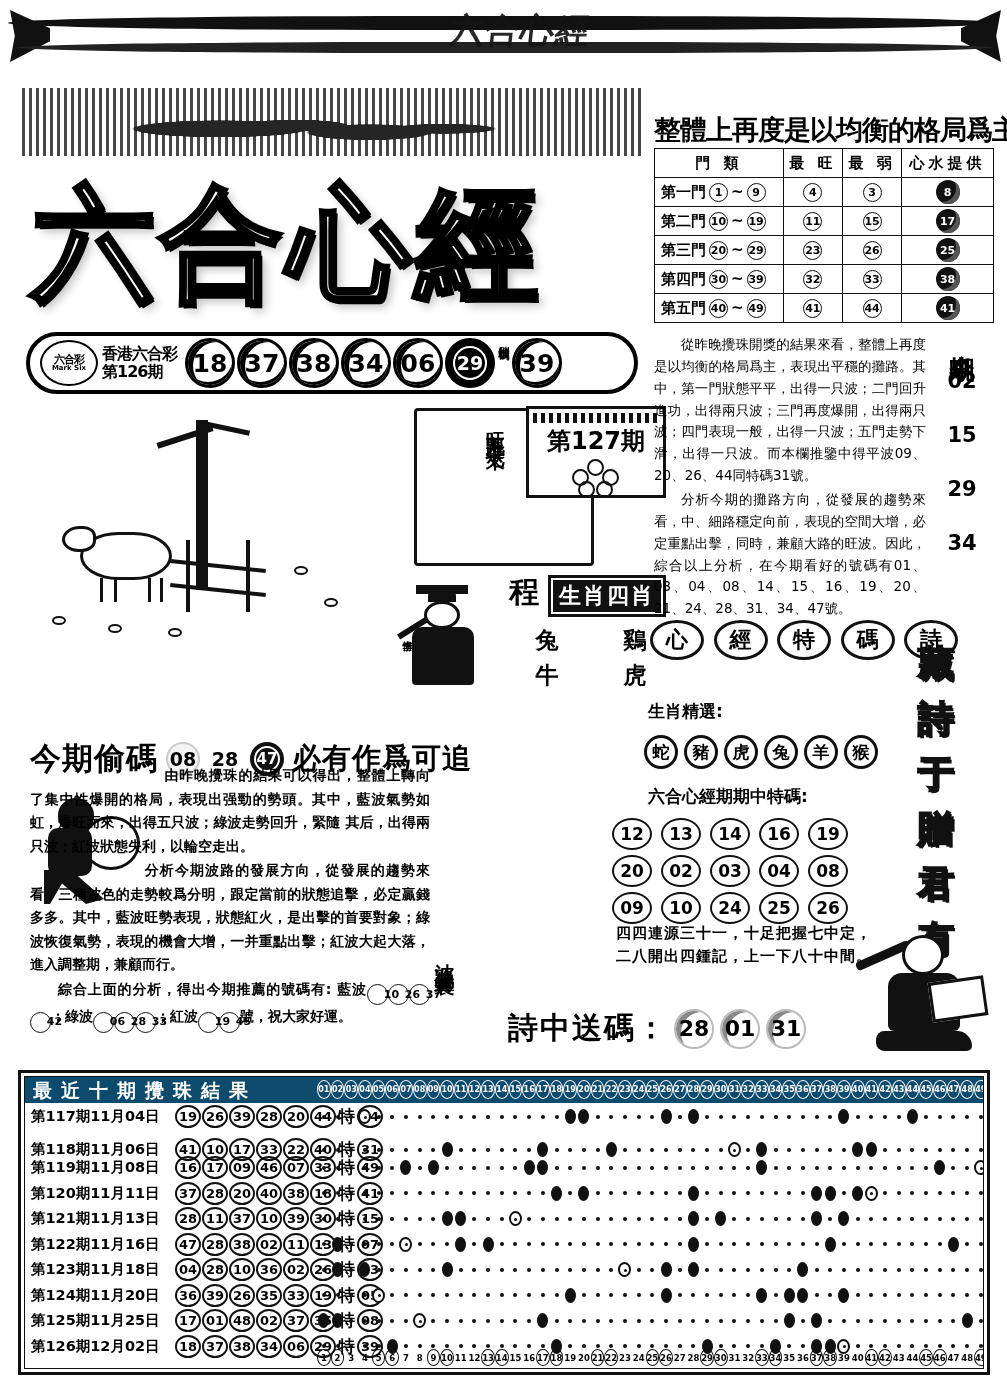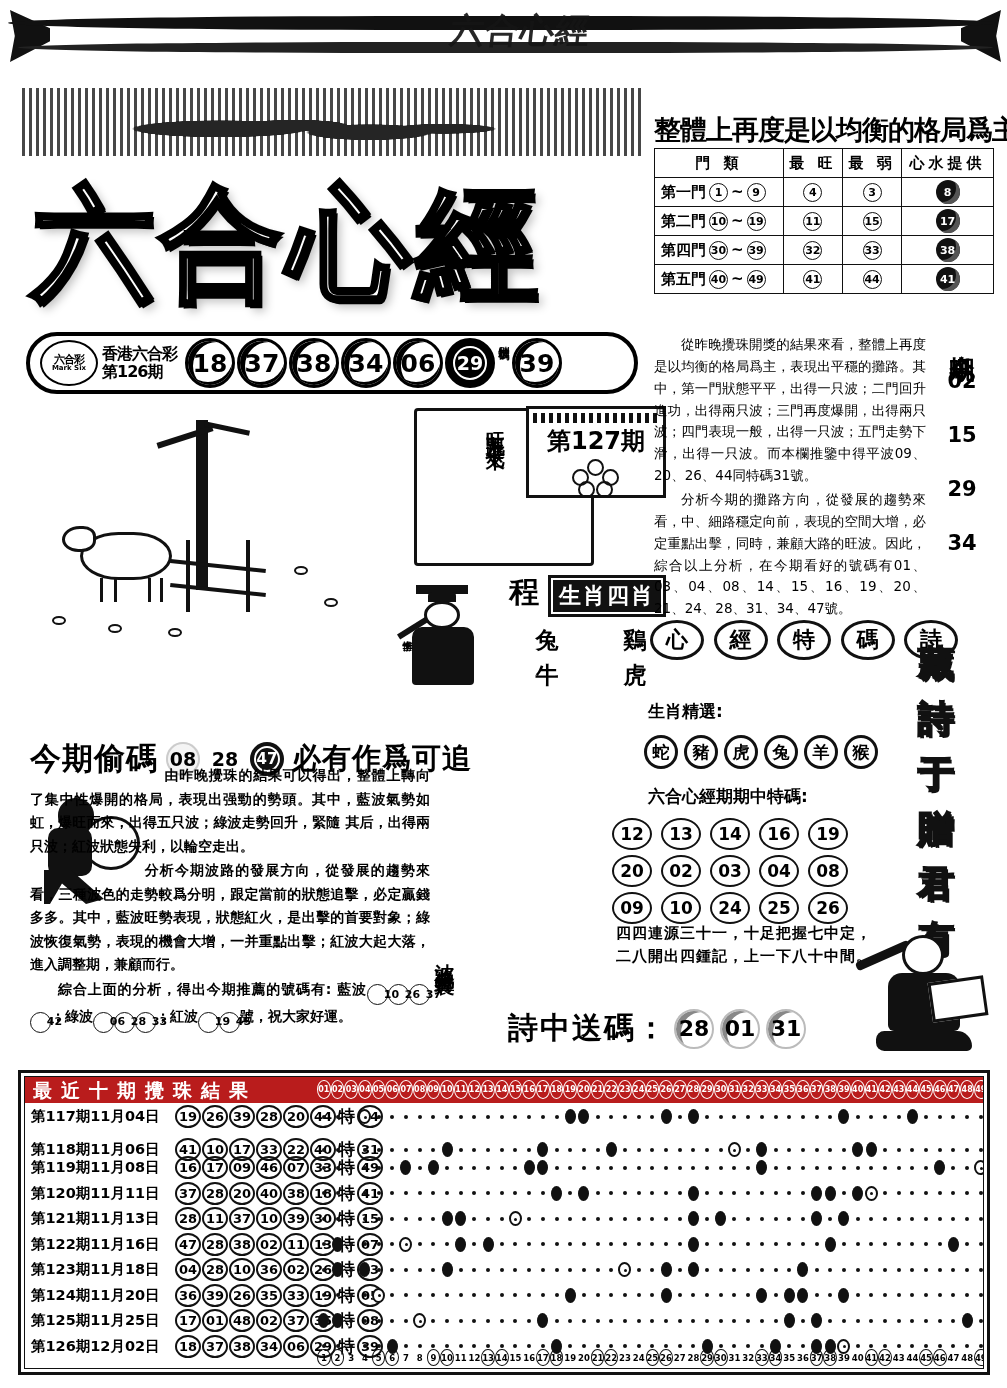--- a/index.html
+++ b/index.html
@@ -228,21 +228,21 @@
   .inlnum{display:inline-flex;align-items:center;justify-content:center;width:21px;height:21px;
      border:1.5px solid #111;border-radius:50%;font-size:11px;font-weight:bold;vertical-align:-4px;}
   .bolang{position:absolute; left:432px; top:948px; writing-mode:vertical-rl;
      font-size:20px; font-weight:bold; letter-spacing:4px;
      font-family:"DejaVu Serif","Liberation Serif",serif;}
 
   
   .bottom{position:absolute; left:18px; top:1070px; width:972px; height:305px;
      border:3px solid #111; background:#fff; padding:3px;}
   .bottom-inner{border:1px solid #111; width:100%; height:100%; position:relative; overflow:hidden;}
-  .bhead{position:absolute;left:0;top:0;height:26px;width:100%;background:#b91c1c;}
+  .bhead{position:absolute;left:0;top:0;height:26px;width:100%;background:#0c4a6e;}
   .bhead .ttl{position:absolute;left:8px;top:1px;color:#fff;font-size:19px;font-weight:bold;
      letter-spacing:9px;font-family:"DejaVu Serif","Liberation Serif",serif;}
   .bhead .nums{position:absolute;left:292px;top:3px;display:flex;gap:0px;}
   .bhead .nums b{display:flex;align-items:center;justify-content:center;width:13.7px;height:19px;
      border:1px solid #fff;border-radius:50%;color:#fff;font-size:8px;font-weight:bold;}
   .brow{position:absolute;left:0;height:25.5px;width:100%;}
   .brow .lbl{position:absolute;left:6px;top:3px;font-size:14.5px;font-weight:bold;white-space:nowrap;
      font-family:"DejaVu Sans","Liberation Sans",sans-serif;}
   .brow .rb{position:absolute;top:1px;display:flex;gap:1px;left:150px;align-items:center;}
   .rb .c{width:26px;height:23px;border:2px solid #111;border-radius:50%;
@@ -388,20 +388,28 @@
       <td><span class="mini">3</span></td>
       <td><span class="hintball">8</span></td>
     </tr>
     <tr>
       <td>
             <div class="gateinner"><span>第二門</span><span class="mini">10</span>~<span class="mini">19</span></div>
           </td>
       <td><span class="mini">11</span></td>
       <td><span class="mini">15</span></td>
       <td><span class="hintball">17</span></td>
+    </tr>
+    <tr>
+      <td>
+            <div class="gateinner"><span>第三門</span><span class="mini">20</span>~<span class="mini">29</span></div>
+          </td>
+      <td><span class="mini">23</span></td>
+      <td><span class="mini">26</span></td>
+      <td><span class="hintball">25</span></td>
     </tr>
     <tr>
       <td>
             <div class="gateinner"><span>第四門</span><span class="mini">30</span>~<span class="mini">39</span></div>
           </td>
       <td><span class="mini">32</span></td>
       <td><span class="mini">33</span></td>
       <td><span class="hintball">38</span></td>
     </tr>
     <tr>

